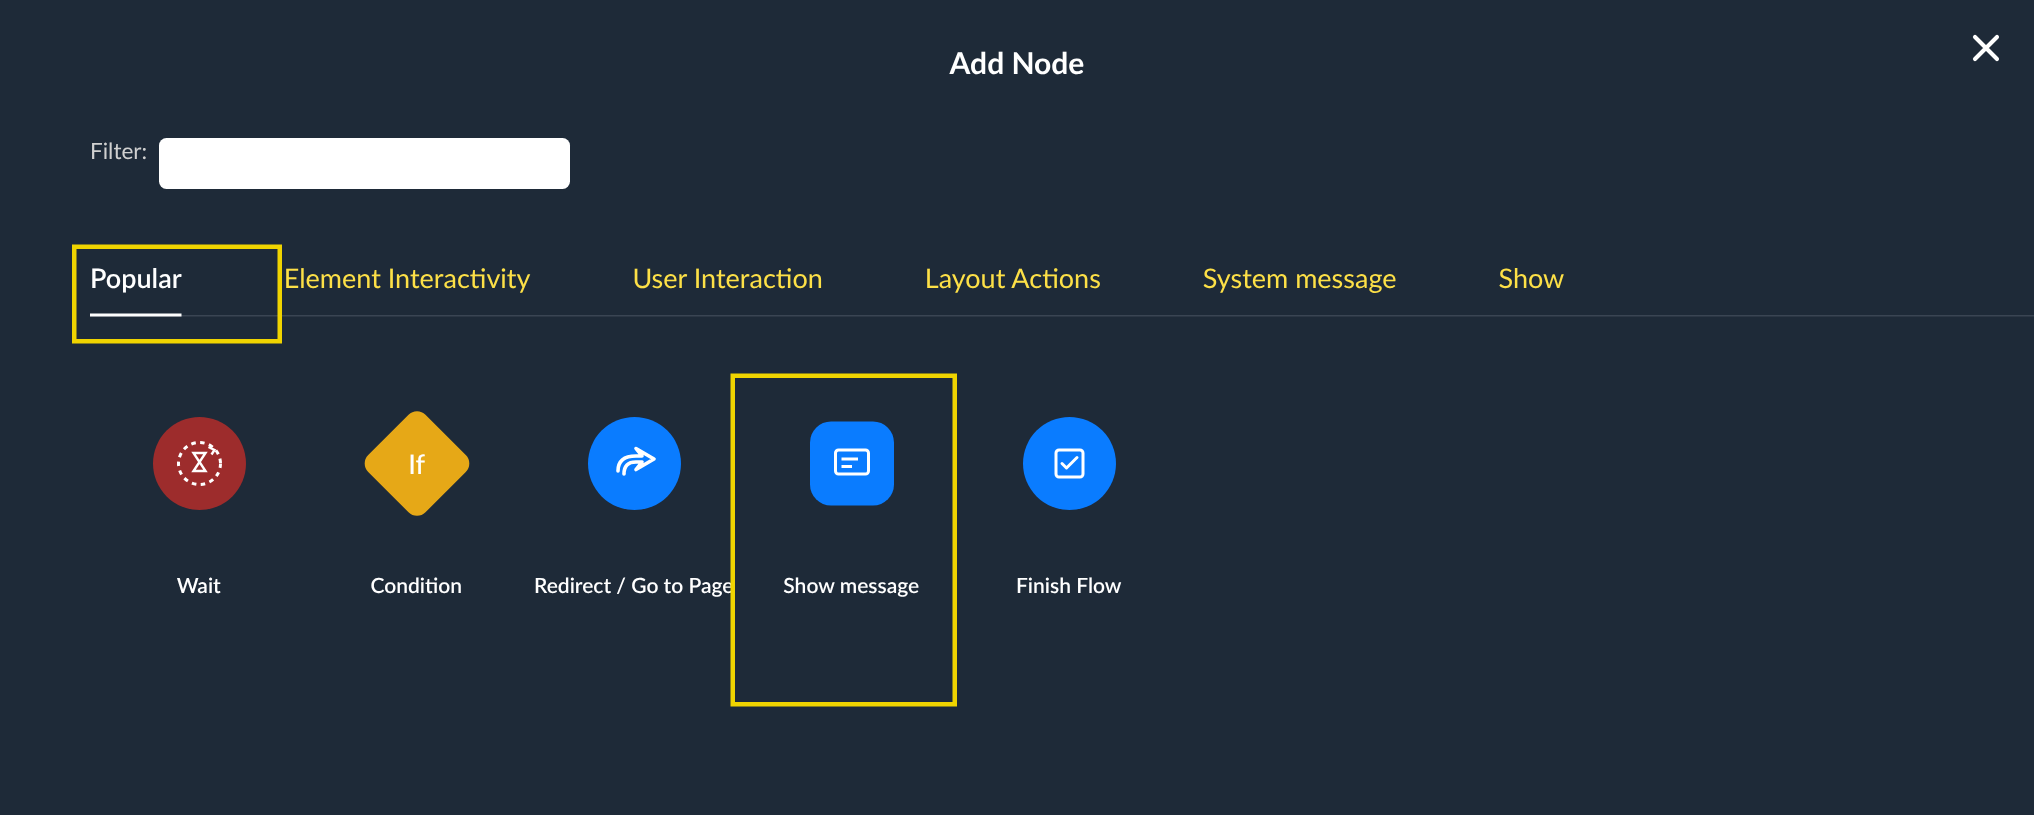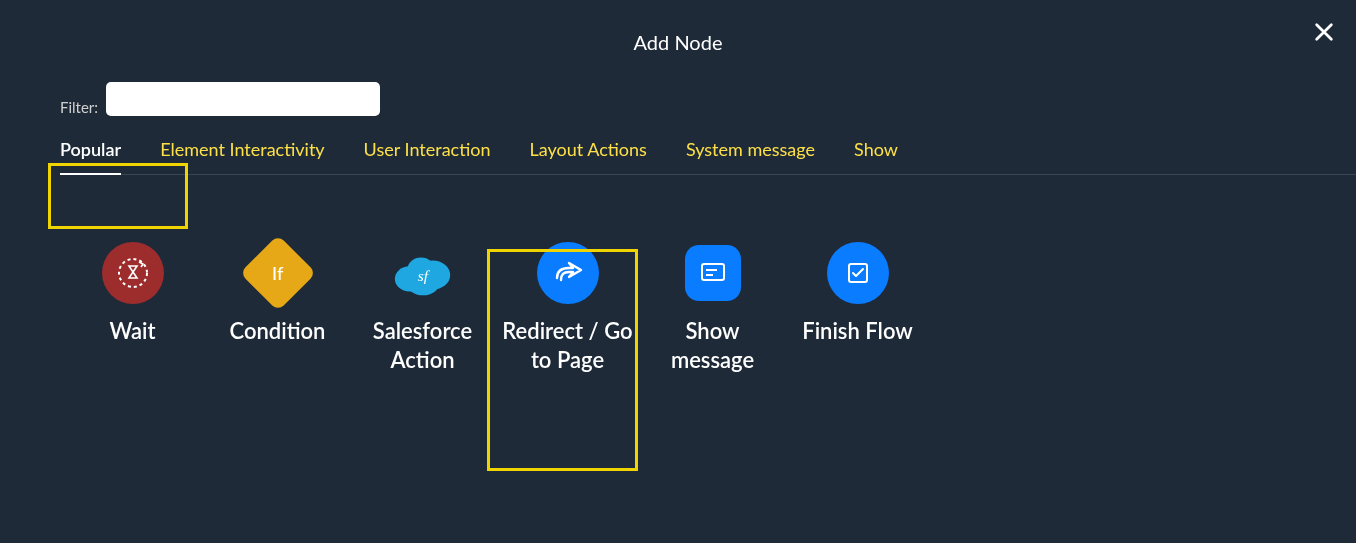--- a/index.html
+++ b/index.html
@@ -27,49 +27,49 @@
       align-items: center;
       justify-content: center;
     }
     .close-btn svg {
       width: 22px;
       height: 22px;
     }
     .title {
       text-align: center;
       font-size: 20px;
-      font-weight: 400;
+      font-weight: 700;
       padding-top: 30px;
     }
     .filter-row {
       display: flex;
-      align-items: flex-end;
+      align-items: flex-start;
       gap: 8px;
       margin-left: 60px;
-      margin-top: 28px;
+      margin-top: 38px;
     }
     .filter-label {
       font-size: 15px;
       color: #d0d0d0;
     }
     .filter-input {
       width: 274px;
       height: 34px;
       border-radius: 5px;
       border: none;
       background: #fff;
       padding: 4px 10px;
       font-size: 14px;
       outline: none;
     }
     .tabs {
       display: flex;
-      gap: 39px;
+      gap: 68px;
       margin-left: 60px;
-      margin-top: 22px;
+      margin-top: 48px;
       border-bottom: 1px solid #3a4553;
       padding-right: 60px;
       position: relative;
     }
     .tab {
       font-size: 18px;
       color: #fde047;
       padding-bottom: 14px;
       cursor: pointer;
       position: relative;
@@ -114,24 +114,25 @@
     }
     .node-icon {
       width: 66px;
       height: 56px;
       display: flex;
       align-items: center;
       justify-content: center;
     }
     .node-label {
       text-align: center;
-      font-size: 22px;
+      font-size: 14px;
       font-weight: 600;
       color: #fff;
       line-height: 1.3;
+      margin-top: 28px;
     }
     .highlight-box {
       position: absolute;
       border: 3px solid #f0d400;
       pointer-events: none;
     }
     .node-highlight {
       left: 487px;
       top: 249px;
       width: 151px;
@@ -222,32 +223,20 @@
 
   <div class="node-item">
     <div class="node-icon">
       <div class="diamond-icon" style="background:#e6a817">
         <span class="inner">If</span>
       </div>
     </div>
     <div class="node-label">Condition</div>
   </div>
 
-  <div class="node-item">
-    <div class="node-icon">
-      <svg width="68" height="48" viewBox="0 0 68 48">
-        <ellipse cx="20" cy="30" rx="15" ry="13" fill="#1ea7e0"></ellipse>
-        <ellipse cx="44" cy="26" rx="18" ry="15" fill="#1ea7e0"></ellipse>
-        <ellipse cx="32" cy="20" rx="14" ry="12" fill="#1ea7e0"></ellipse>
-        <ellipse cx="34" cy="34" rx="17" ry="13" fill="#1ea7e0"></ellipse>
-        <text x="34" y="32" text-anchor="middle" font-size="16" fill="#fff" font-style="italic" font-family="serif">sf</text>
-      </svg>
-    </div>
-    <div class="node-label">Salesforce Action</div>
-  </div>
 
 
   <div class="node-item">
     <div class="node-icon">
       <div class="circle-icon" style="background:#0a7cff">
         <svg width="38" height="38" viewBox="0 0 38 38">
           <path d="M8 24 q0 -10 12 -10 l4 0 l-4 -5 l12 7 l-12 7 l4 -5 l-4 0 q-8 0 -8 8" fill="none" stroke="#fff" stroke-width="2.4" stroke-linejoin="round" stroke-linecap="round"></path>
         </svg>
       </div>
     </div>

